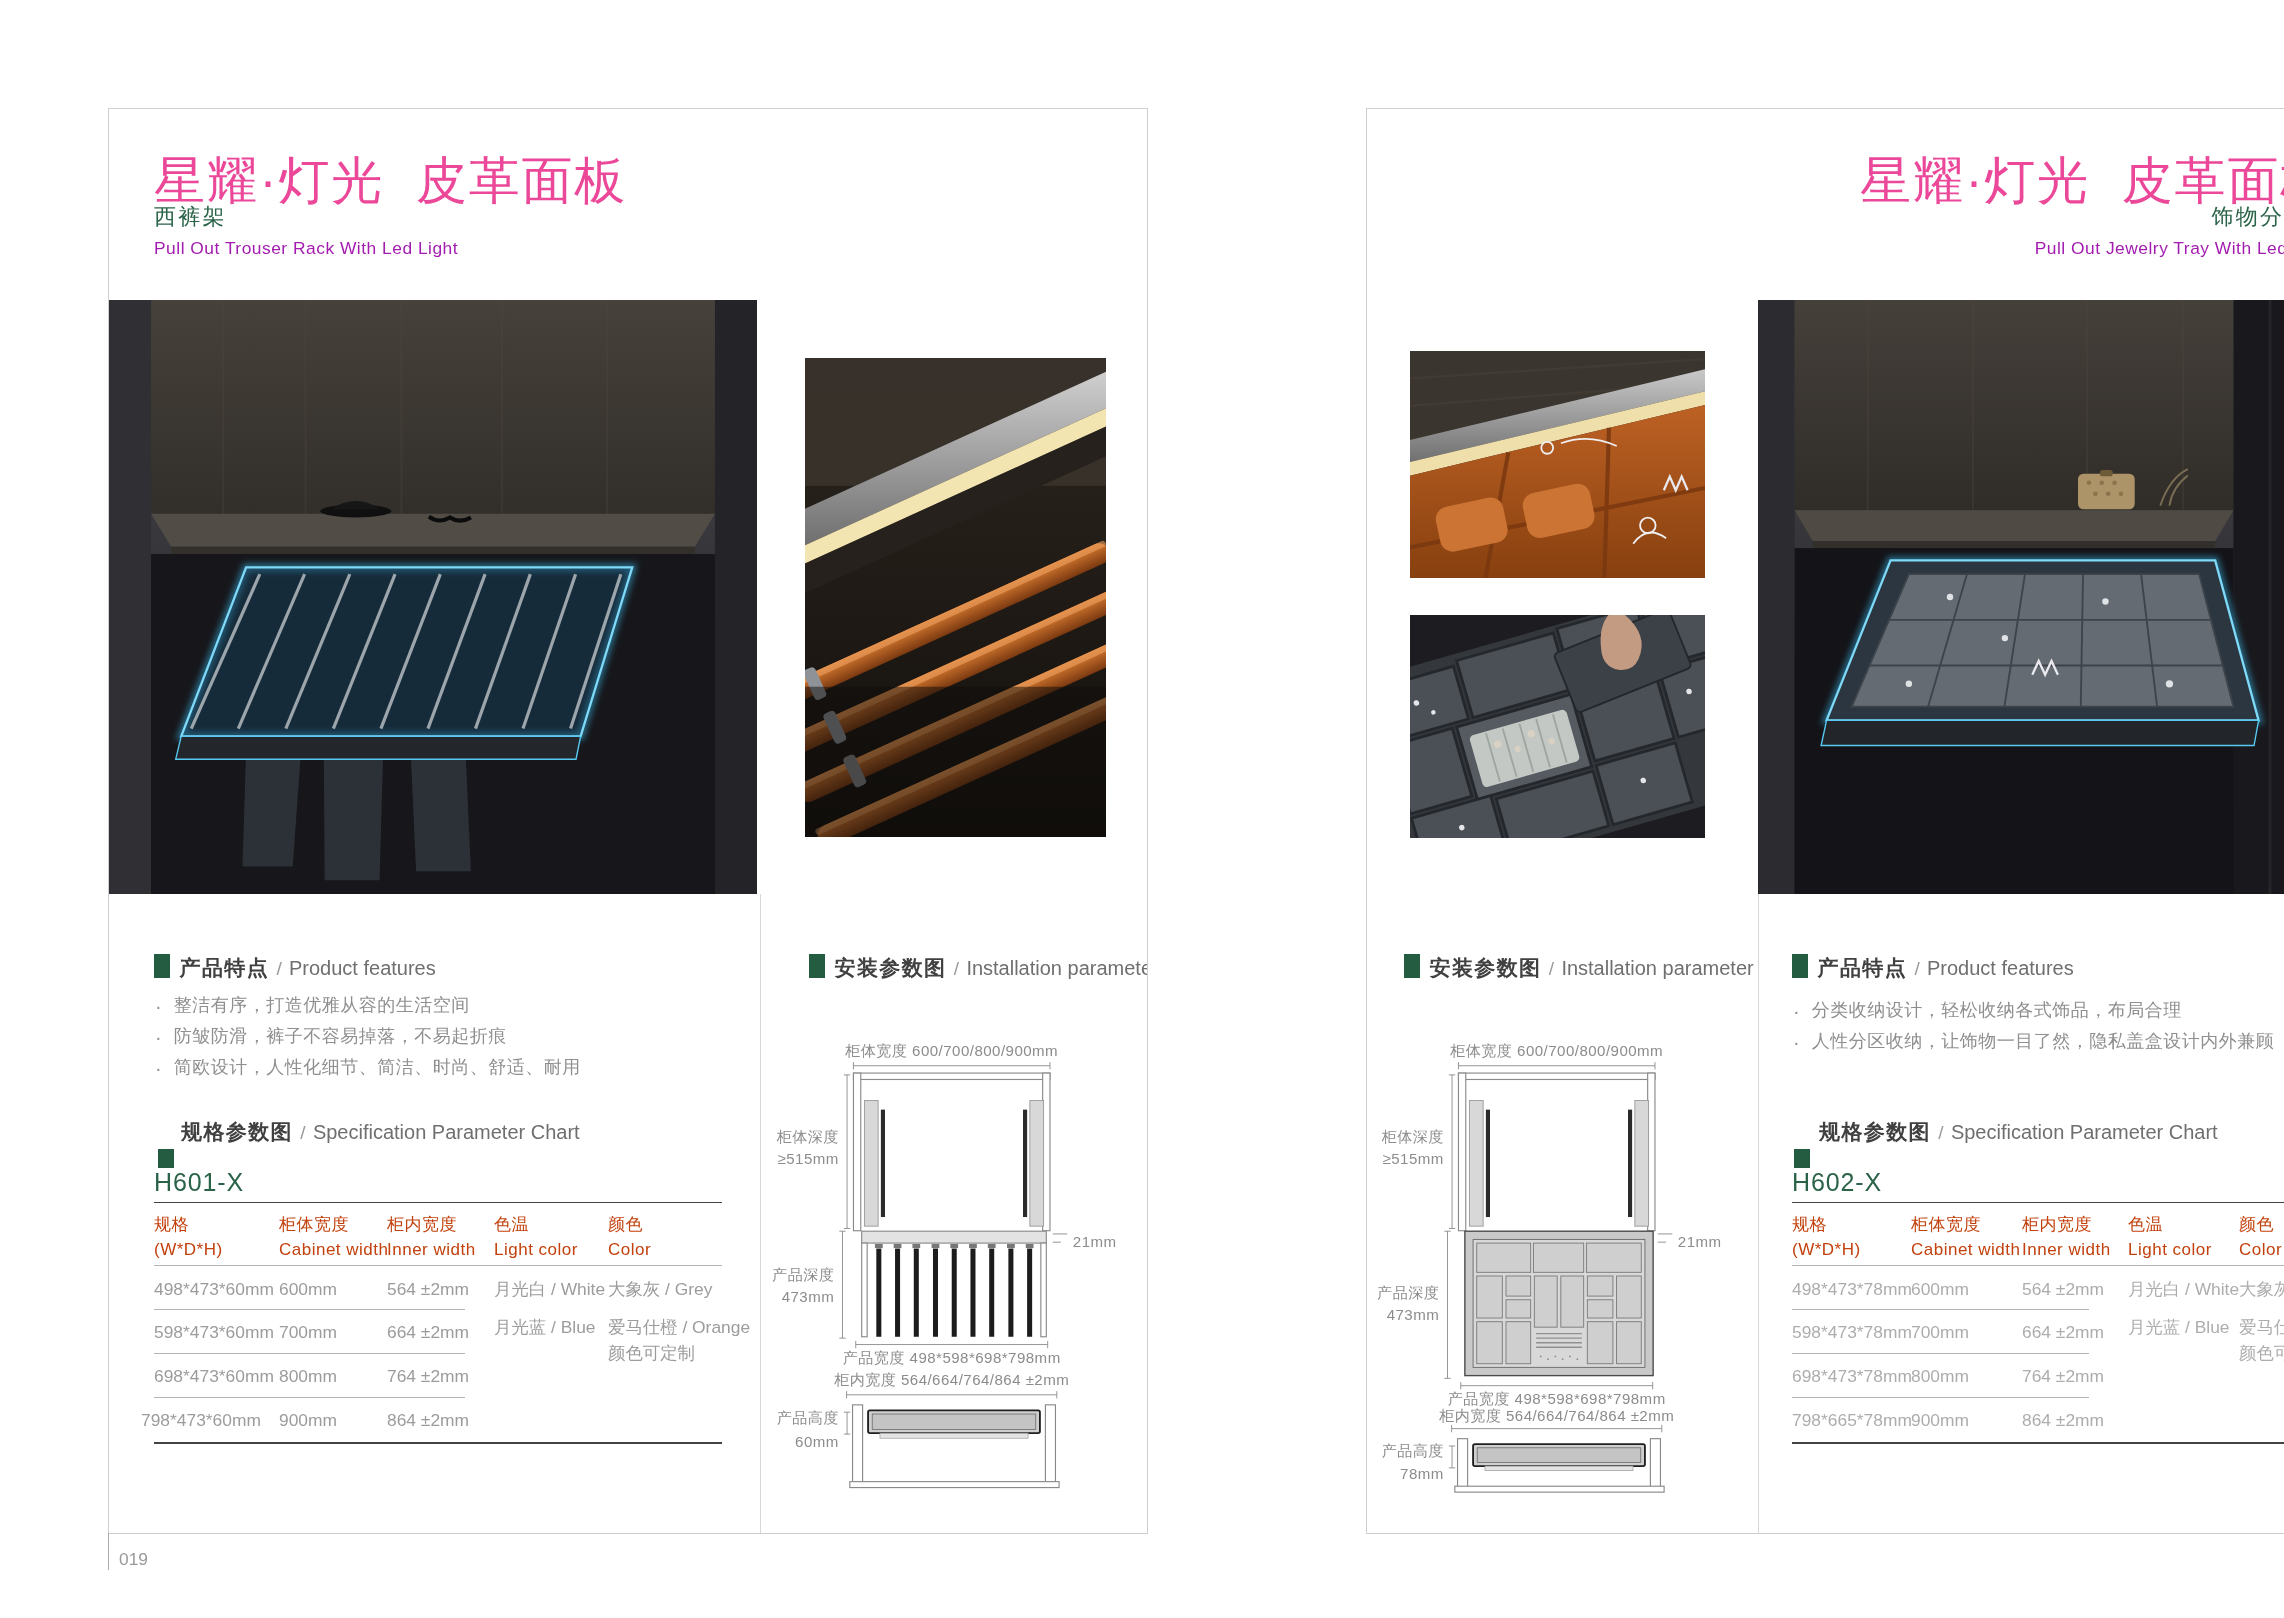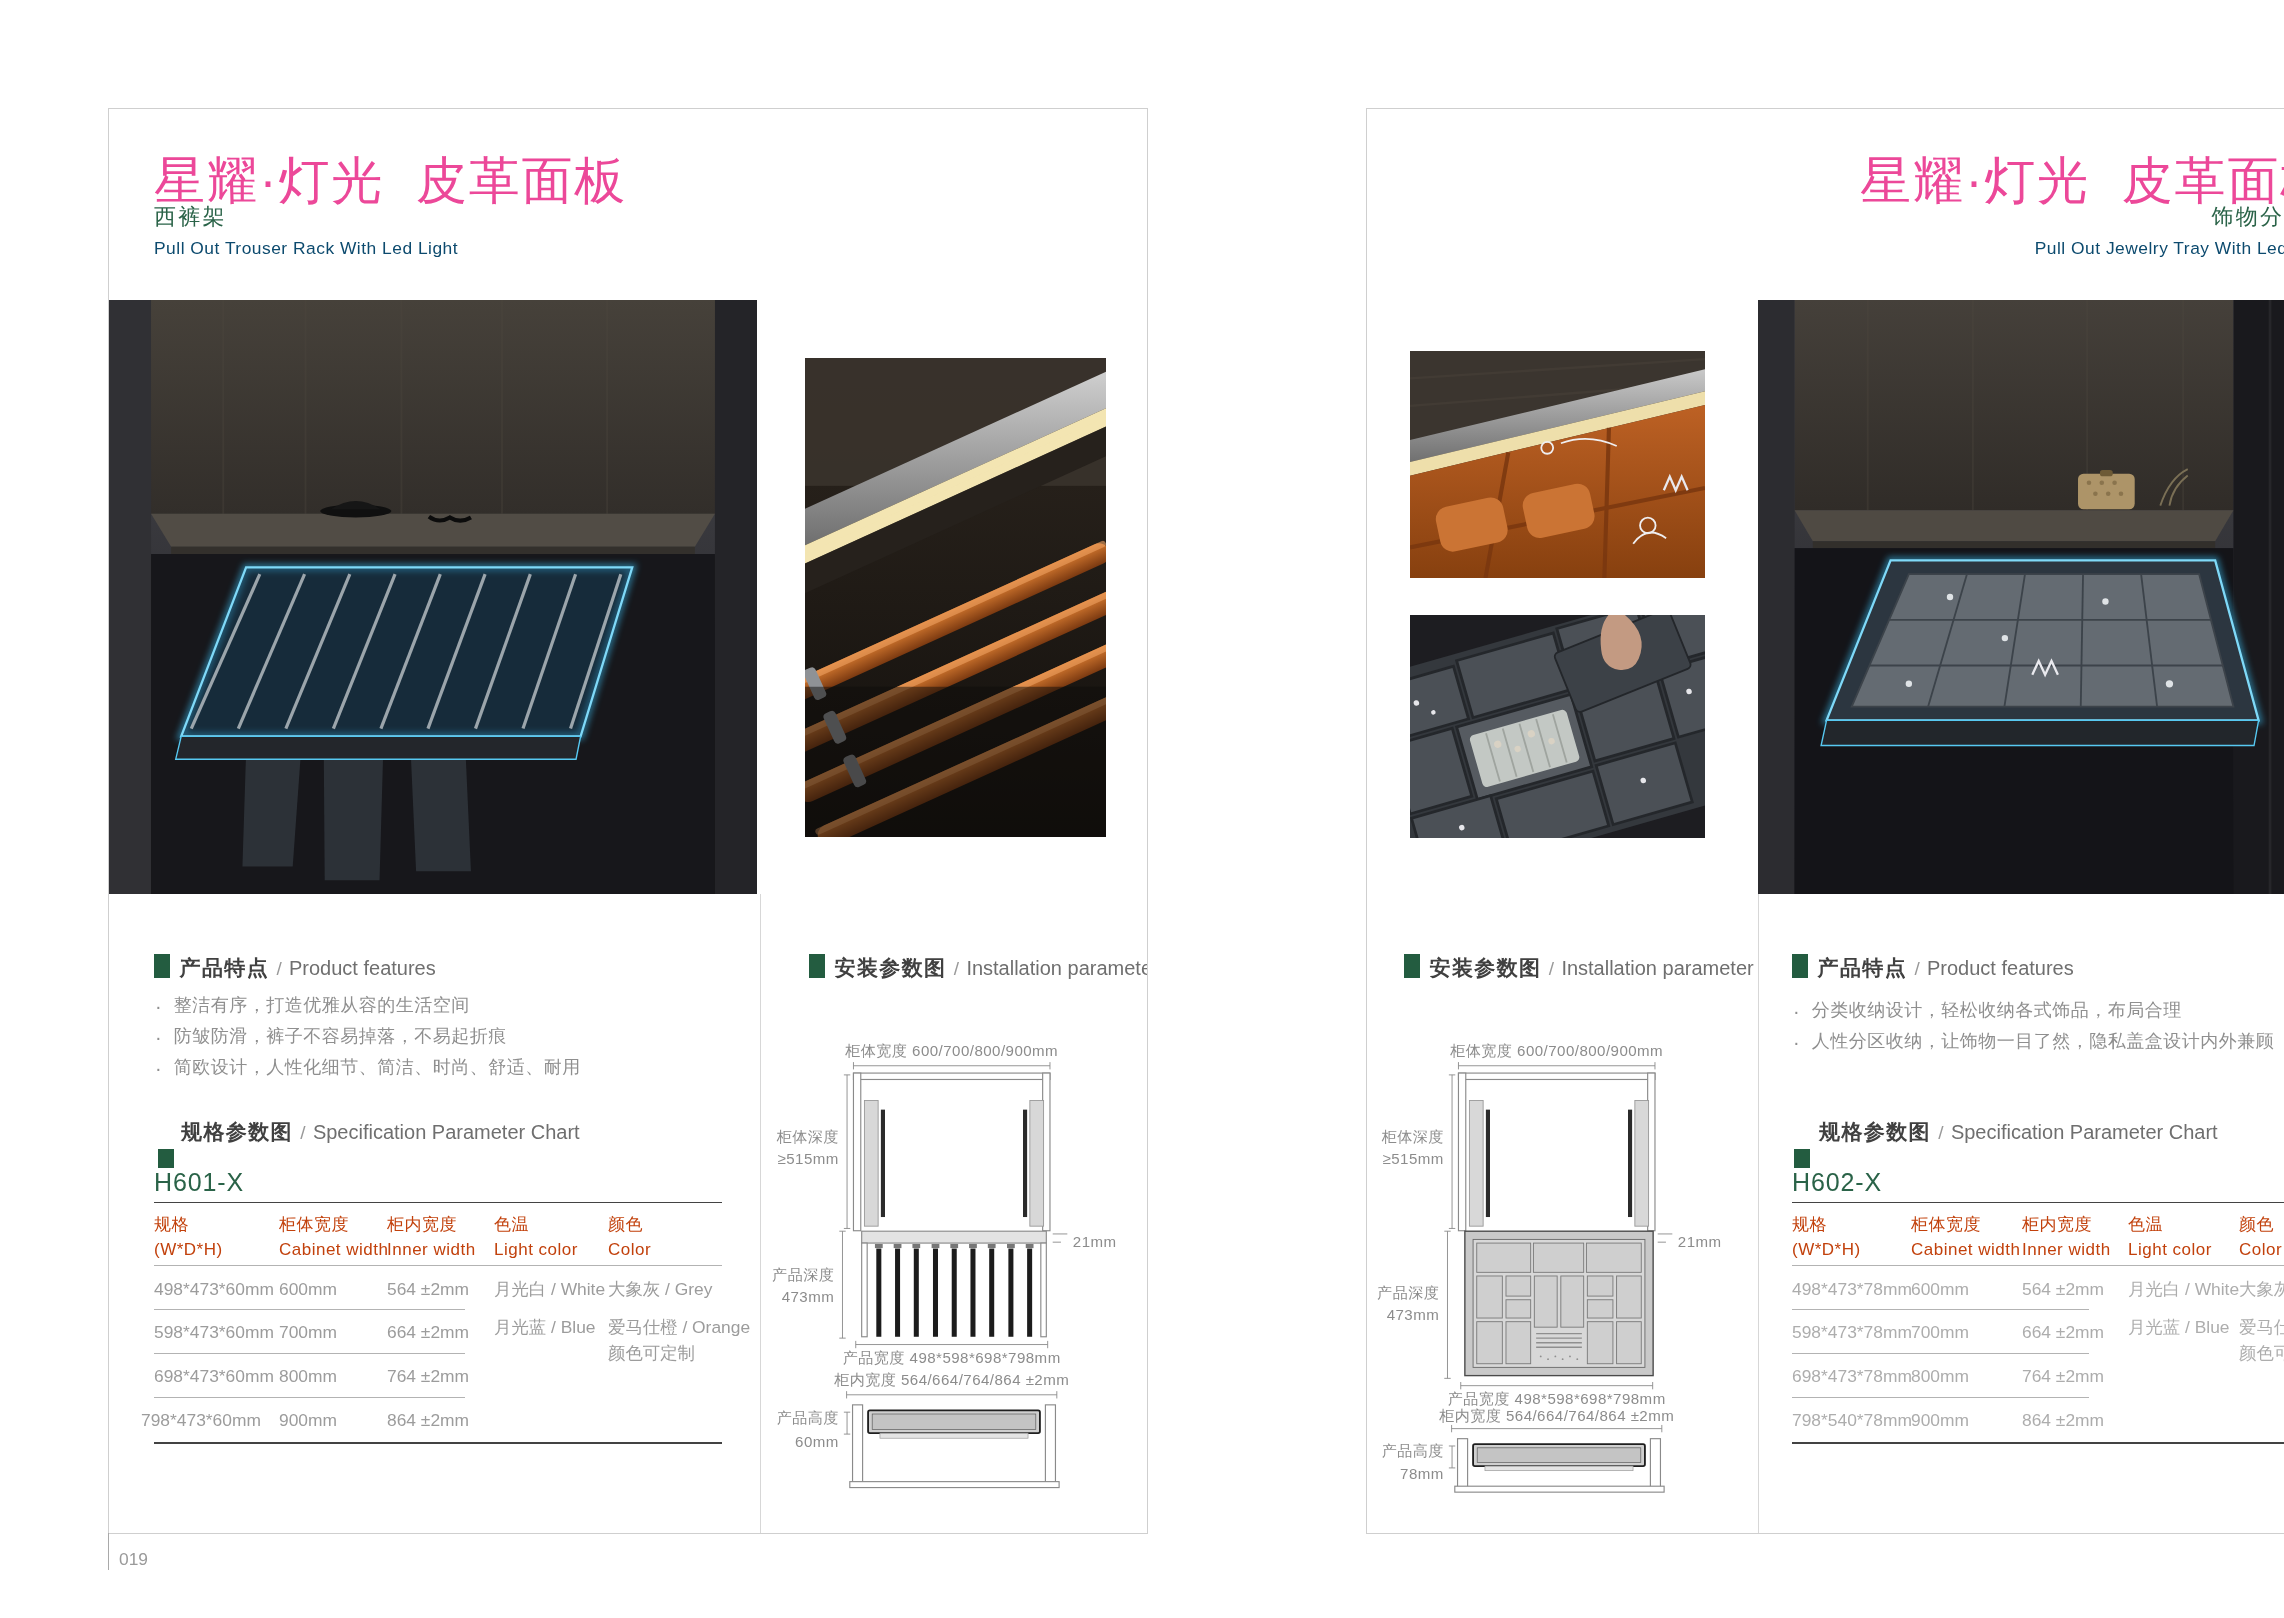--- a/index.html
+++ b/index.html
@@ -1,20 +1,20 @@
 <!DOCTYPE html>
 <html style="font-size:7.3px"><head>
 <meta charset="utf-8">
 <style>
   html,body{margin:0;padding:0;background:#ffffff;}
   body{width:2482px;height:1618px;position:relative;font-family:"Liberation Sans","DejaVu Sans",sans-serif;color:#3f3f3f;}
   .panel{position:absolute;top:108px;height:1424px;background:#fff;border:0.5px solid #cfcfcf;overflow:hidden;}
   .hdr-title{position:absolute;font-size:51px;font-weight:500;color:#ec4899;letter-spacing:1.8px;white-space:pre;line-height:1;}
   .hdr-sub{position:absolute;font-size:22px;font-weight:500;color:#2A6348;letter-spacing:2.3px;line-height:1;}
-  .hdr-sub-en{position:absolute;font-size:17.4px;color:#0c4a6e;line-height:1;letter-spacing:0.5px;}
+  .hdr-sub-en{position:absolute;font-size:17.4px;color:#a21caf;line-height:1;letter-spacing:0.5px;}
   .photo{position:absolute;overflow:hidden;background:#222;}
   .photo svg{display:block;width:100%;height:100%;}
   .vdiv{position:absolute;width:0.9px;background:#d7d7d7;}
   .sec-head{position:absolute;display:flex;align-items:flex-end;line-height:1;white-space:nowrap;}
   .sq{display:inline-block;width:15.5px;height:24px;background:#235C40;margin-right:10px;flex:0 0 auto;}
   .sq2{position:absolute;width:15.5px;height:19px;background:#235C40;}
   .sec-zh{font-size:21px;font-weight:700;color:#404040;letter-spacing:1.4px;}
   .sec-sep{font-size:19px;color:#9a9a9a;margin:0 7.3px;}
   .sec-en{font-size:20px;color:#6f6f6f;}
   .bullet{position:absolute;display:flex;line-height:1;white-space:nowrap;}
@@ -553,21 +553,21 @@
   <div class="td" style="left:655px;top:1172px;color:#adadad;">564 ±2mm</div>
   <div class="rule" style="left:425px;top:1200px;width:297px;height:0.9px;"></div>
   <div class="td" style="left:425px;top:1215px;color:#adadad;">598*473*78mm</div>
   <div class="td" style="left:544px;top:1215px;color:#adadad;">700mm</div>
   <div class="td" style="left:655px;top:1215px;color:#adadad;">664 ±2mm</div>
   <div class="rule" style="left:425px;top:1244px;width:297px;height:0.9px;"></div>
   <div class="td" style="left:425px;top:1259px;color:#adadad;">698*473*78mm</div>
   <div class="td" style="left:544px;top:1259px;color:#adadad;">800mm</div>
   <div class="td" style="left:655px;top:1259px;color:#adadad;">764 ±2mm</div>
   <div class="rule" style="left:425px;top:1288px;width:297px;height:0.9px;"></div>
-  <div class="td" style="left:425px;top:1303px;color:#adadad;">798*540*78mm</div>
+  <div class="td" style="left:425px;top:1303px;color:#adadad;">798*665*78mm</div>
   <div class="td" style="left:544px;top:1303px;color:#adadad;">900mm</div>
   <div class="td" style="left:655px;top:1303px;color:#adadad;">864 ±2mm</div>
   <div class="rule-dark" style="left:425px;top:1333px;width:541px;height:1.8px;"></div>
 
   <div class="td" style="left:761px;top:1172px;color:#adadad;">月光白 / White</div>
   <div class="td" style="left:761px;top:1210px;color:#adadad;">月光蓝 / Blue</div>
   <div class="td" style="left:872px;top:1172px;color:#adadad;">大象灰 / Grey</div>
   <div class="td" style="left:872px;top:1210px;color:#adadad;">爱马仕橙 / Orange</div>
   <div class="td" style="left:872px;top:1236px;color:#adadad;">颜色可定制</div>
 </section>

